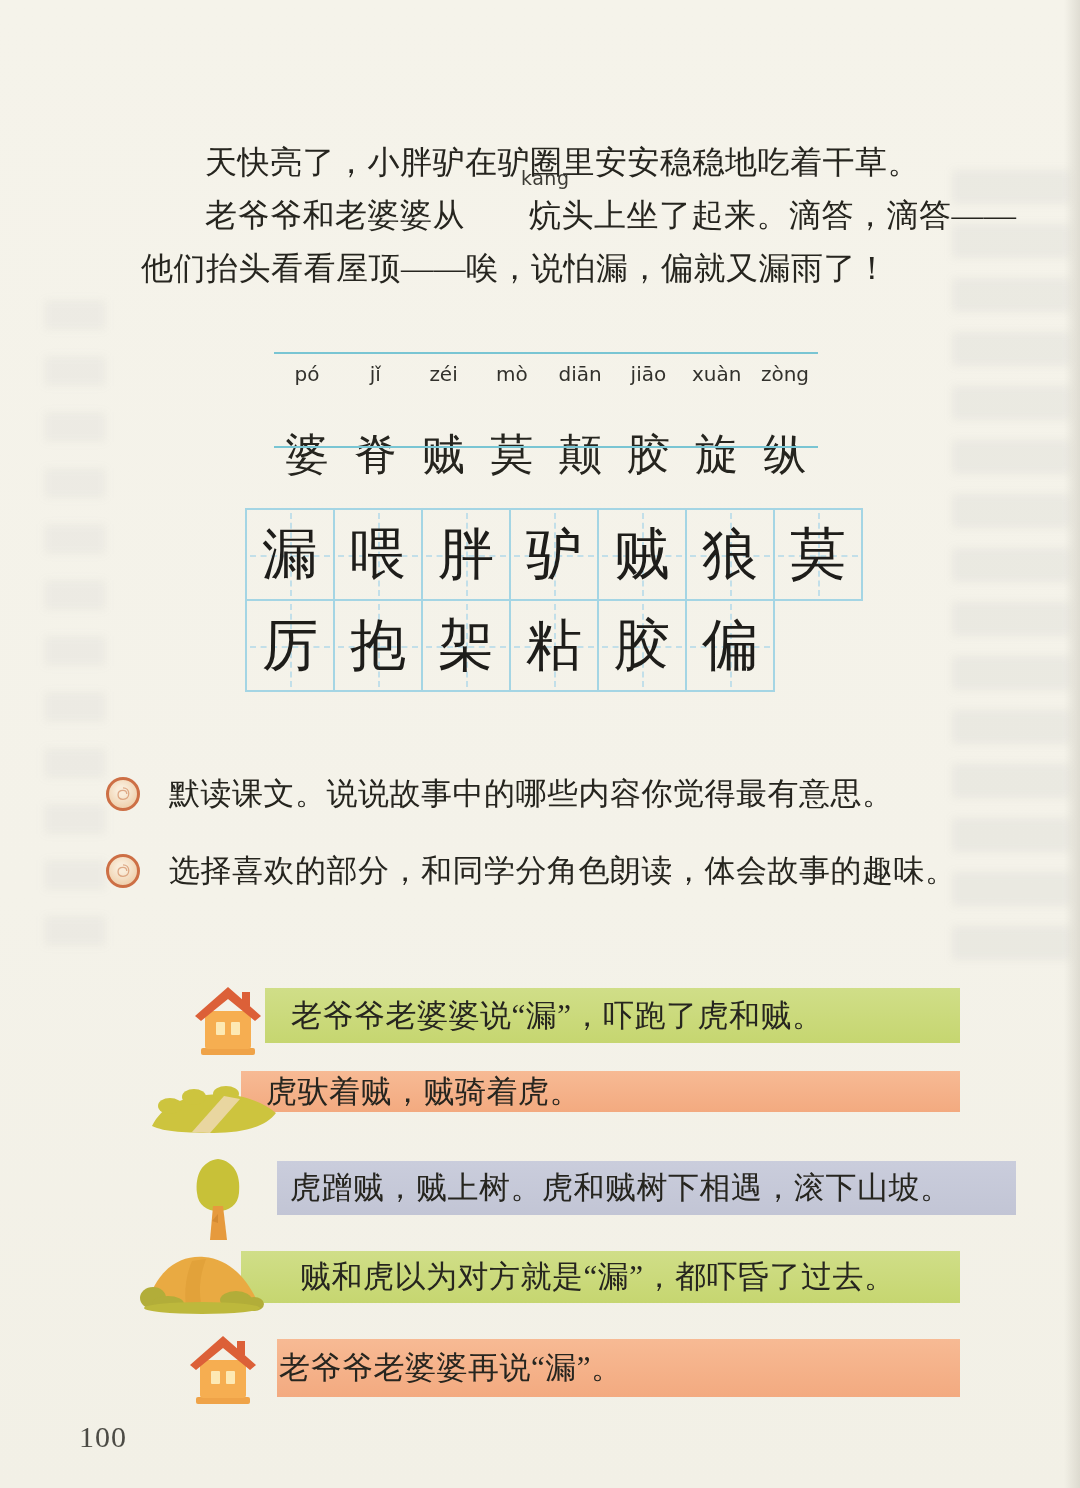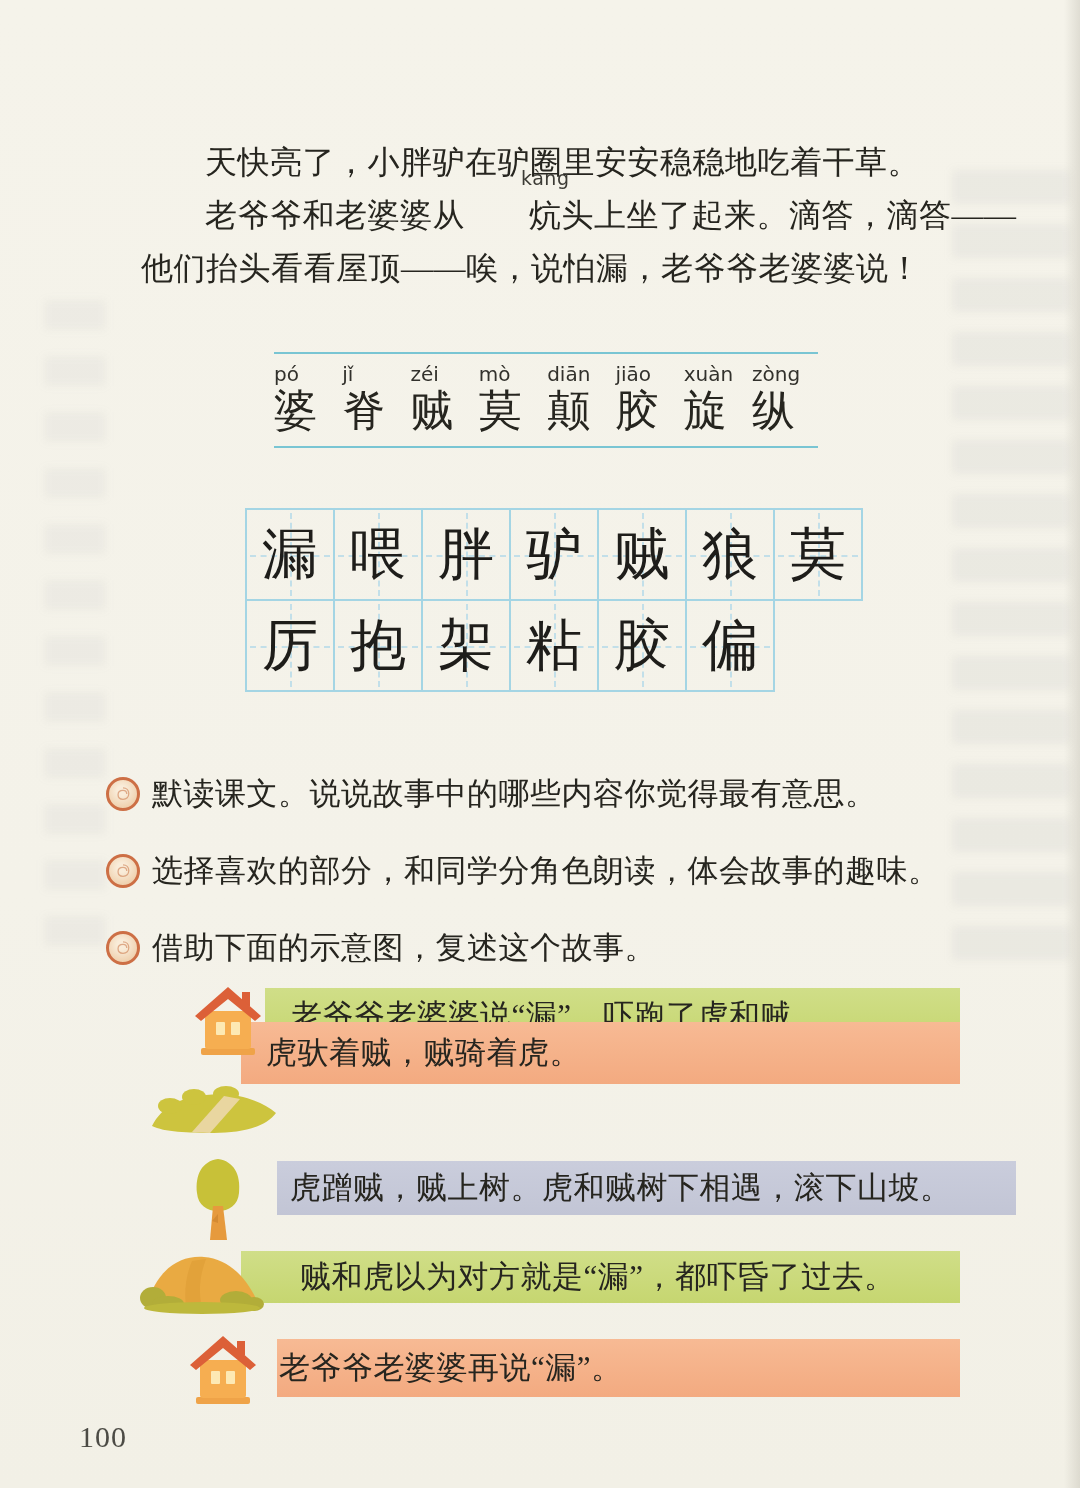--- a/index.html
+++ b/index.html
@@ -24,21 +24,21 @@
   .story .ln.indent{text-indent:64px;}
   .ruby-host{position:relative;display:inline-block;}
   .ruby-note{position:absolute;left:50%;top:-20px;transform:translateX(-50%);
     font-family:"DejaVu Sans",sans-serif;font-size:19px;line-height:19px;color:#3c3b35;font-style:normal;}
 
   
   .rule{position:absolute;left:274px;width:544px;height:2px;background:#79c5d3;}
   .rule.top{top:352px;}
   .rule.bottom{top:446px;}
   .pinyin-row{position:absolute;left:274px;top:362px;width:544px;display:flex;justify-content:space-between;}
-  .psyl{width:66px;display:flex;flex-direction:column;}
+  .psyl{width:66px;display:flex;flex-direction:column;align-items:center;gap:44px;}
   .psyl .py{font-family:"DejaVu Sans",sans-serif;font-size:20px;line-height:24px;color:#32312c;}
   .psyl .ch{font-size:43px;line-height:50px;}
 
   
   .wgrid{position:absolute;left:245px;top:508px;}
   .grow{display:flex;}
   .gcell{box-sizing:border-box;width:90px;height:93px;border:2px solid #a4d5e4;
     margin-left:-2px;position:relative;display:flex;align-items:center;justify-content:center;
     font-size:56px;color:#1e1d1a;}
   .grow .gcell:first-child{margin-left:0;}
@@ -47,30 +47,30 @@
   .gcell::after{content:"";position:absolute;top:3px;bottom:3px;left:50%;border-left:2px dashed #c2dfe9;}
   .gcell .gch{position:relative;z-index:1;}
 
   
   .exercises{position:absolute;left:106px;top:772px;}
   .ex{display:flex;align-items:flex-start;height:44px;margin-bottom:33px;}
   .bullet{box-sizing:border-box;flex:0 0 34px;width:34px;height:34px;margin-top:5px;border-radius:50%;
     border:3px solid #cd6f45;background:radial-gradient(circle at 45% 38%,#f9ecd9 20%,#eFd0ad 75%,#e8c49c);
     display:flex;align-items:center;justify-content:center;}
   .bullet svg{width:22px;height:22px;}
-  .ex .txt{margin-left:12px;font-size:31px;line-height:44px;white-space:nowrap;letter-spacing:.5px;}
+  .ex .txt{margin-left:29px;font-size:31px;line-height:44px;white-space:nowrap;letter-spacing:.5px;}
 
   
   .bar{position:absolute;box-sizing:border-box;display:flex;align-items:center;
     font-size:31px;white-space:nowrap;letter-spacing:.5px;color:#26251f;}
   .bar.green{background:linear-gradient(180deg,#d0de88 0%,#c6d670 100%);}
   .bar.salmon{background:linear-gradient(180deg,#f7ba94 0%,#f3aa80 100%);}
   .bar.lavender{background:linear-gradient(180deg,#cacddc 0%,#c2c5d5 100%);}
   .b1{left:265px;top:988px;width:695px;height:55px;padding-left:26px;text-align:center;}
-  .b2{left:241px;top:1022px;width:719px;height:62px;padding-left:25px;}
+  .b2{left:241px;top:1071px;width:719px;height:41px;padding-left:25px;}
   .b3{left:277px;top:1161px;width:739px;height:54px;padding-left:13px;}
   .b4{left:241px;top:1251px;width:719px;height:52px;padding-left:59px;}
   .b5{left:277px;top:1339px;width:683px;height:58px;padding-left:2px;}
   .ficon{position:absolute;z-index:2;}
   .i1{left:193px;top:983px;width:70px;height:73px;}
   .i2{left:148px;top:1082px;width:132px;height:56px;}
   .i3{left:186px;top:1156px;width:64px;height:86px;}
   .i4{left:138px;top:1245px;width:128px;height:70px;}
   .i5{left:188px;top:1332px;width:70px;height:73px;}
   .ficon svg{width:100%;height:100%;display:block;}
@@ -86,21 +86,21 @@
   <div class="bleed left"></div>
 
   <div class="story">
     <div class="ln indent">
       <span>天快亮了，小胖驴在驴圈里安安稳稳地吃着干草。</span>
     </div>
     <div class="ln indent">
       <span>老爷爷和老婆婆从</span><span class="ruby-host"><span class="ruby-note">kàng</span><span>炕</span></span><span>头上坐了起来。滴答，滴答——</span>
     </div>
     <div class="ln">
-      <span>他们抬头看看屋顶——唉，说怕漏，老爷爷老婆婆说！</span>
+      <span>他们抬头看看屋顶——唉，说怕漏，偏就又漏雨了！</span>
     </div>
   </div>
 
   <div class="rule top"></div>
   <div class="pinyin-row">
     <div class="psyl">
         <span class="py">pó</span>
         <span class="ch">婆</span>
       </div>
     <div class="psyl">
@@ -189,28 +189,20 @@
         </span>
       <span class="txt">默读课文。说说故事中的哪些内容你觉得最有意思。</span>
     </div>
     <div class="ex">
       <span class="bullet">
           <svg viewBox="0 0 24 24">
             <path d="M12 5.2c3.8 0 6.3 2.6 6.3 6.3S15.8 17.8 12 17.8s-5.4-2.1-5.4-5.1S9.1 8 12 8s4.1 1.6 4.1 4.1" fill="none" stroke="#c97343" stroke-width="1.4" opacity="0.55"></path>
           </svg>
         </span>
       <span class="txt">选择喜欢的部分，和同学分角色朗读，体会故事的趣味。</span>
-    </div>
-    <div class="ex">
-      <span class="bullet">
-          <svg viewBox="0 0 24 24">
-            <path d="M12 5.2c3.8 0 6.3 2.6 6.3 6.3S15.8 17.8 12 17.8s-5.4-2.1-5.4-5.1S9.1 8 12 8s4.1 1.6 4.1 4.1" fill="none" stroke="#c97343" stroke-width="1.4" opacity="0.55"></path>
-          </svg>
-        </span>
-      <span class="txt">借助下面的示意图，复述这个故事。</span>
     </div>
   </div>
 
   <div class="bar green b1">
       <span>老爷爷老婆婆说“漏”，吓跑了虎和贼。</span>
     </div>
   <div class="bar salmon b2">
       <span>虎驮着贼，贼骑着虎。</span>
     </div>
   <div class="bar lavender b3">

